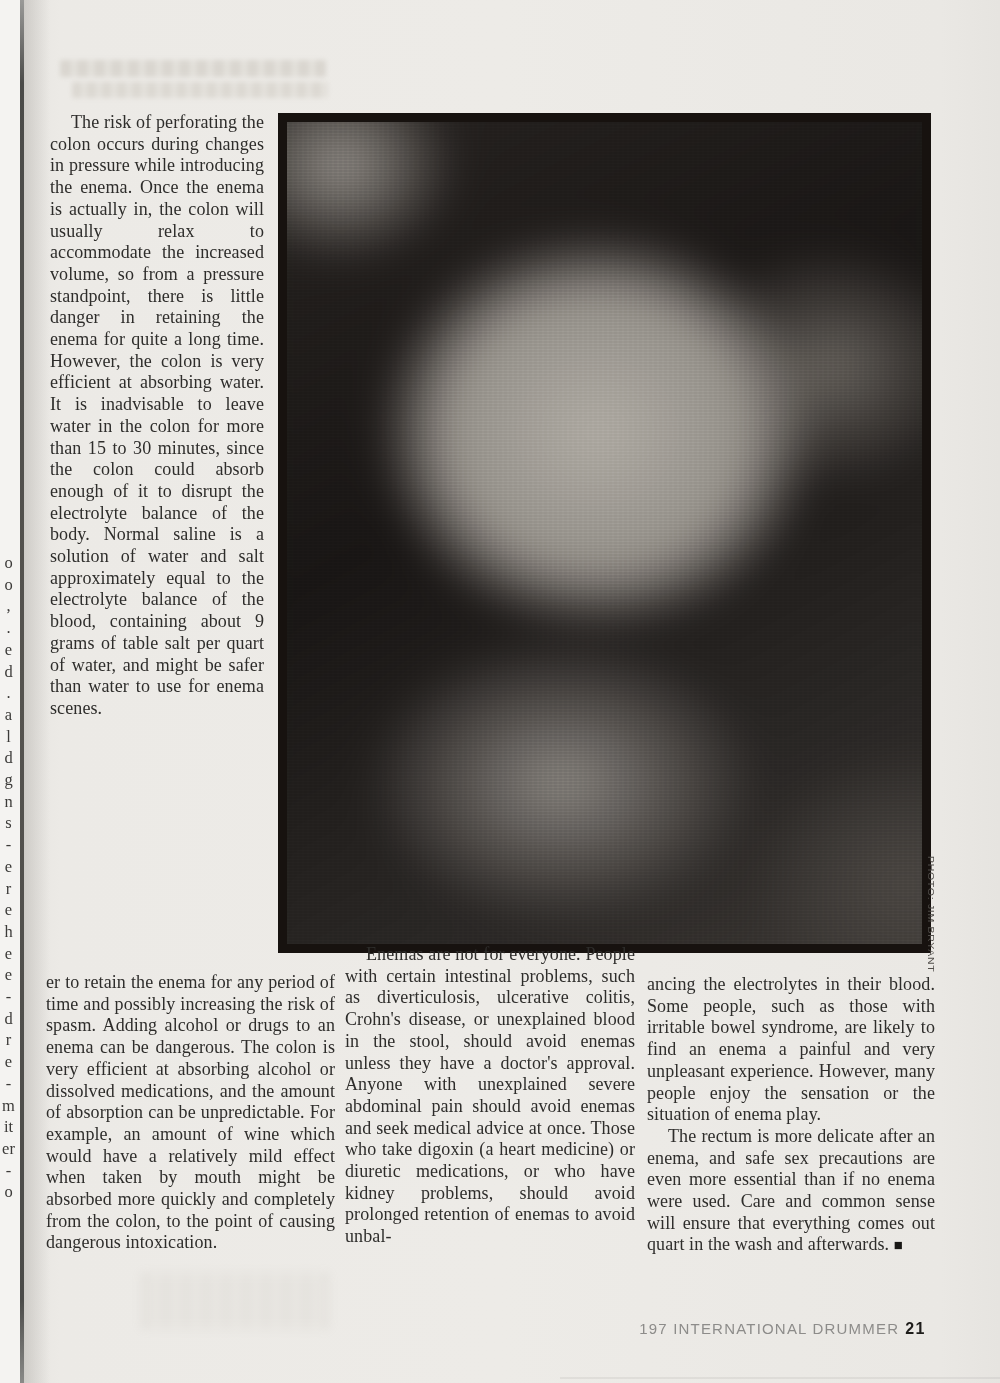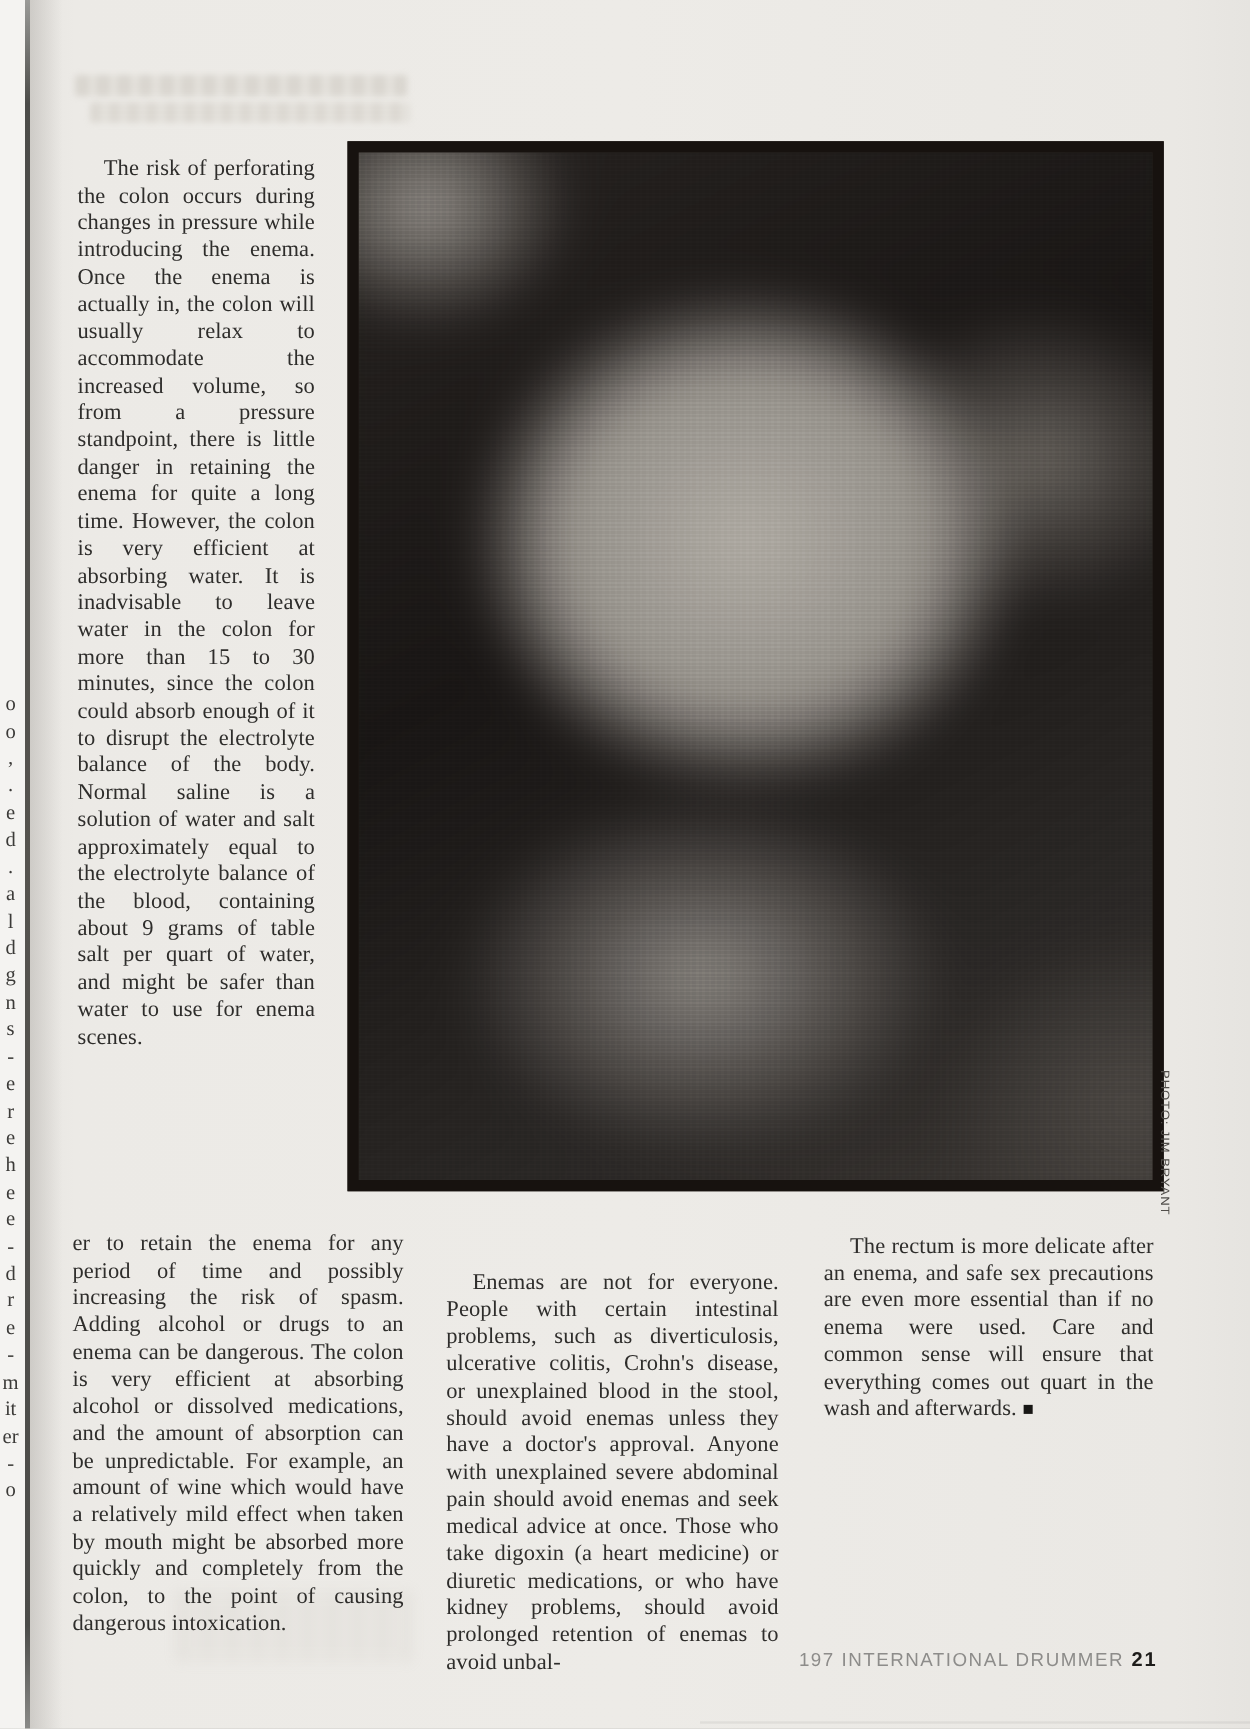--- a/index.html
+++ b/index.html
@@ -30,25 +30,25 @@
     background:repeating-linear-gradient(90deg,#bcb6ac 0 11px,#d8d4cc 11px 17px);}
   .ghost.g2{left:72px;top:82px;width:256px;height:16px;
     background:repeating-linear-gradient(90deg,#c2bcb2 0 9px,#d8d4cc 9px 15px);}
   .ghost.g3{left:140px;top:1272px;width:190px;height:58px;opacity:.10;filter:blur(5px);
     background:repeating-linear-gradient(90deg,#a8a298 0 12px,#d0ccc4 12px 20px);}
   
   .textcol{
     font-size:18px;line-height:21.7px;text-align:justify;
     letter-spacing:.1px;
   }
-  .textcol p{margin:12px;}
+  .textcol p{margin:0;}
   .indent{text-indent:21px;}
   .col-left-narrow{position:absolute;left:50px;top:112px;width:214px;}
   .col-left-wide{position:absolute;left:46px;top:972px;width:289px;}
-  .col-mid{position:absolute;left:345px;top:1003px;width:290px;}
+  .col-mid{position:absolute;left:345px;top:944px;width:290px;}
   .col-right{position:absolute;left:647px;top:974px;width:288px;}
   .endmark{font-size:15px;color:#181715;letter-spacing:0;}
   
   .photo-frame{
     position:absolute;left:278px;top:113px;width:653px;height:840px;
     box-sizing:border-box;border:9px solid #17120f;background:#241f1b;
     overflow:hidden;
   }
   .photo-abstract{
     position:absolute;left:-6%;top:-6%;width:112%;height:112%;
@@ -142,20 +142,21 @@
 
   <div class="textcol col-left-wide">
     <p>er to retain the enema for any period of time and possibly increasing the risk of spasm. Adding alcohol or drugs to an enema can be dangerous. The colon is very efficient at absorbing alcohol or dissolved medications, and the amount of absorption can be unpredictable. For example, an amount of wine which would have a relatively mild effect when taken by mouth might be absorbed more quickly and completely from the colon, to the point of causing dangerous intoxication.</p>
   </div>
 
   <div class="textcol col-mid">
     <p class="indent">Enemas are not for everyone. People with certain intestinal problems, such as diverticulosis, ulcerative colitis, Crohn's disease, or unexplained blood in the stool, should avoid enemas unless they have a doctor's approval. Anyone with unexplained severe abdominal pain should avoid enemas and seek medical advice at once. Those who take digoxin (a heart medicine) or diuretic medications, or who have kidney problems, should avoid prolonged retention of enemas to avoid unbal-</p>
   </div>
 
   <div class="textcol col-right">
+    <p>ancing the electrolytes in their blood. Some people, such as those with irritable bowel syndrome, are likely to find an enema a painful and very unpleasant experience. However, many people enjoy the sensation or the situation of enema play.</p>
     <p class="indent"><span>The rectum is more delicate after an enema, and safe sex precautions are even more essential than if no enema were used. Care and common sense will ensure that everything comes out quart in the wash and afterwards.</span>
       <span class="endmark">■</span></p>
   </div>
 
   <div class="footer">
     <span>197 INTERNATIONAL DRUMMER</span><span class="pagenum">21</span>
   </div>
 
   <div class="bottom-artifact"></div>
 </div>

